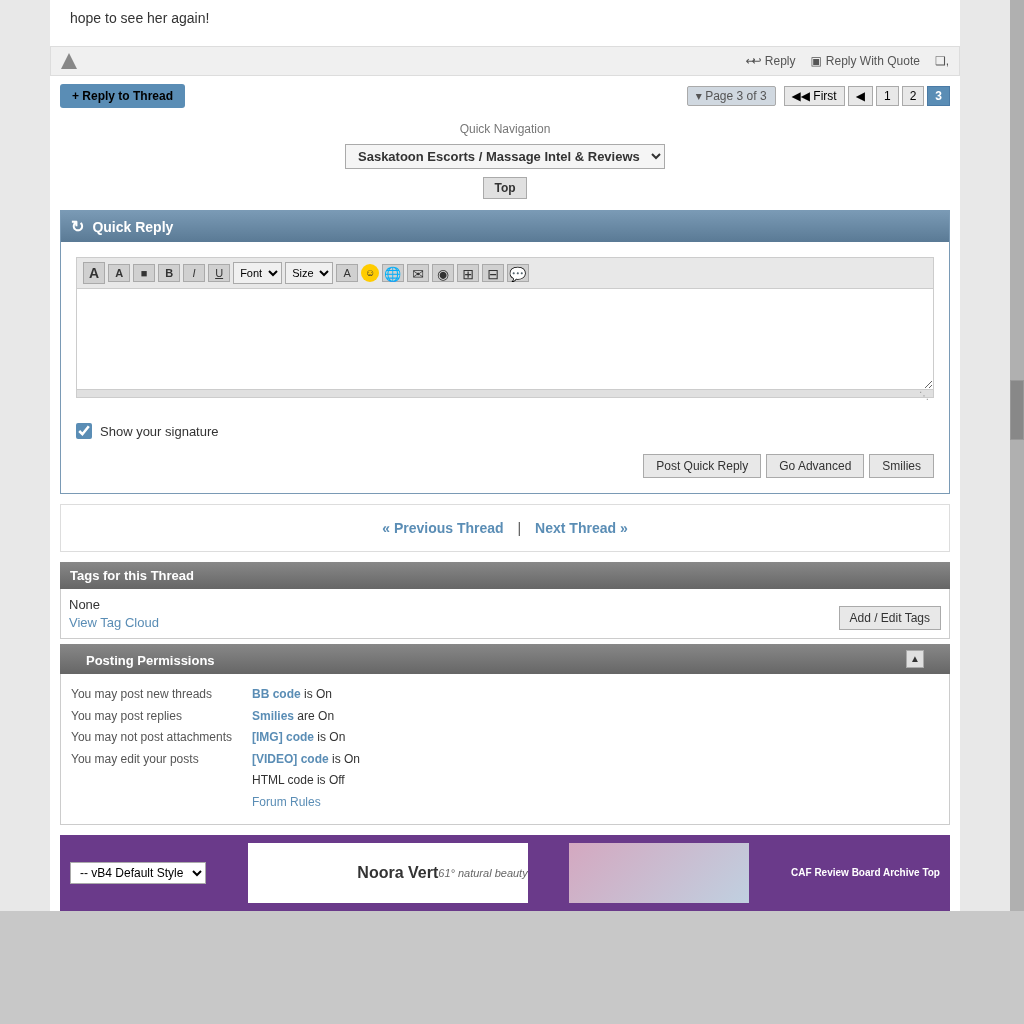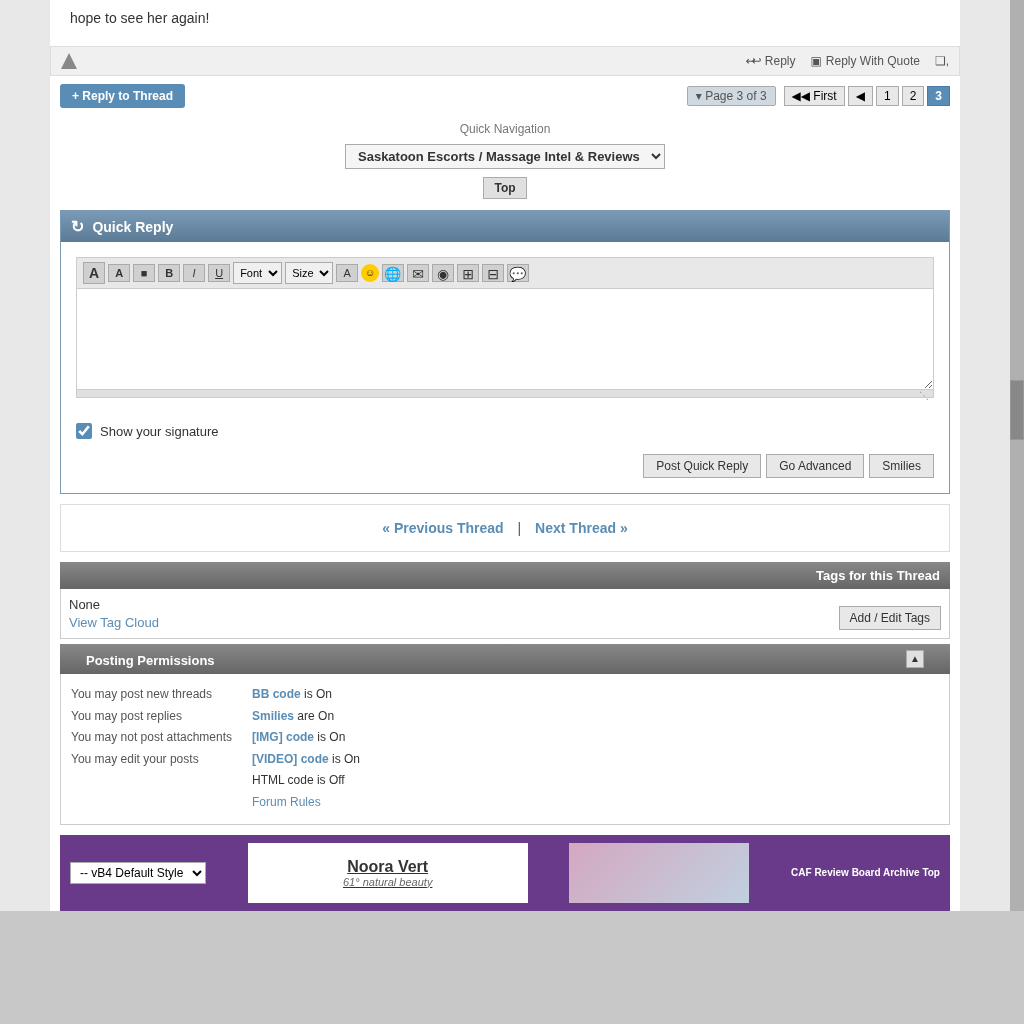--- a/index.html
+++ b/index.html
@@ -67,21 +67,21 @@
     
     .reply-row {
       padding: 8px 10px;
       display: flex;
       align-items: center;
       justify-content: space-between;
       background: #fff;
     }
     .reply-to-thread-btn {
       background: #5a8db5;
-      color: #ffffff;
+      color: #000000;
       border: none;
       padding: 5px 12px;
       border-radius: 3px;
       cursor: pointer;
       font-size: 12px;
       font-weight: bold;
     }
 
     
     .pagination {
@@ -302,21 +302,20 @@
     
     .tags-section {
       margin: 5px 10px;
     }
     .tags-header {
       background: linear-gradient(to bottom, #888, #666);
       color: #fff;
       padding: 6px 10px;
       font-weight: bold;
       font-size: 13px;
-      text-align: right;
     }
     .tags-body {
       background: #fff;
       border: 1px solid #ccc;
       border-top: none;
       padding: 8px;
       display: flex;
       justify-content: space-between;
       align-items: flex-end;
     }
@@ -403,25 +402,24 @@
       padding: 2px 5px;
       background: #fff;
       border: 1px solid #aaa;
       cursor: pointer;
     }
     .footer-ad {
       background: #fff;
       width: 280px;
       height: 60px;
       display: flex;
-      flex-direction: column;
-      align-items: center;
-      justify-content: center;
-      font-size: 13px;
-      text-decoration: underline;
+      flex-direction: row;
+      align-items: center;
+      justify-content: flex-end;
+      font-size: 13px;
     }
     .footer-ad-title {
       font-size: 16px;
       font-weight: bold;
       color: #333;
     }
     .footer-ad-sub {
       font-size: 11px;
       color: #666;
       font-style: italic;

